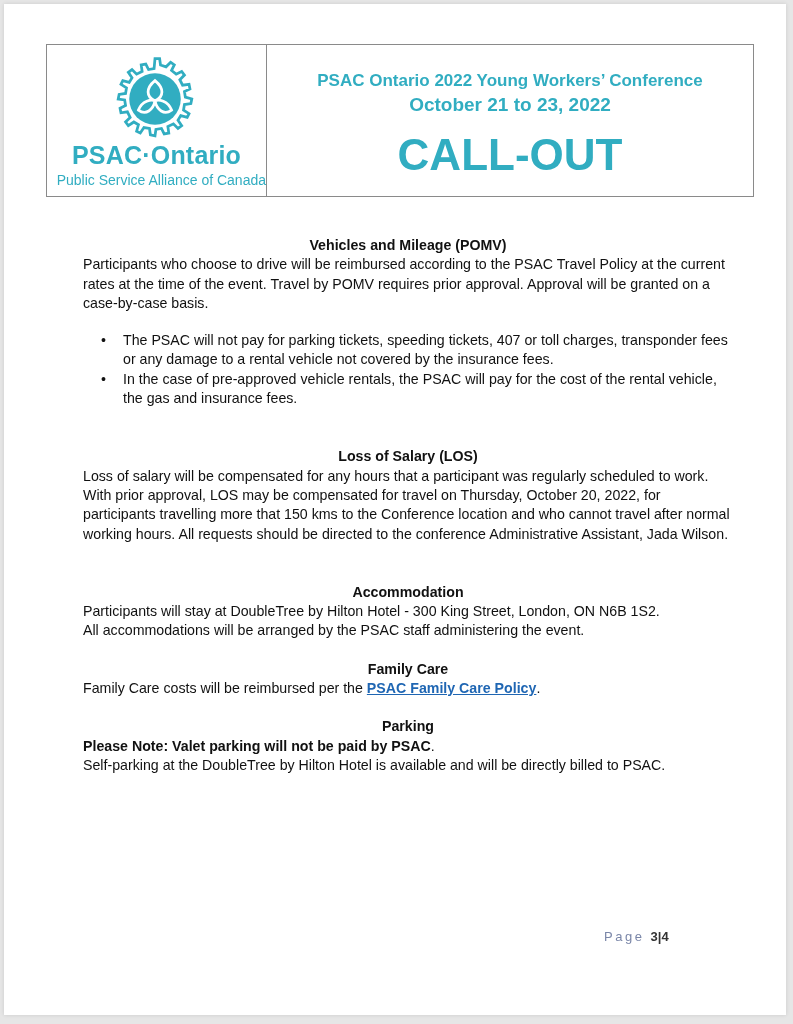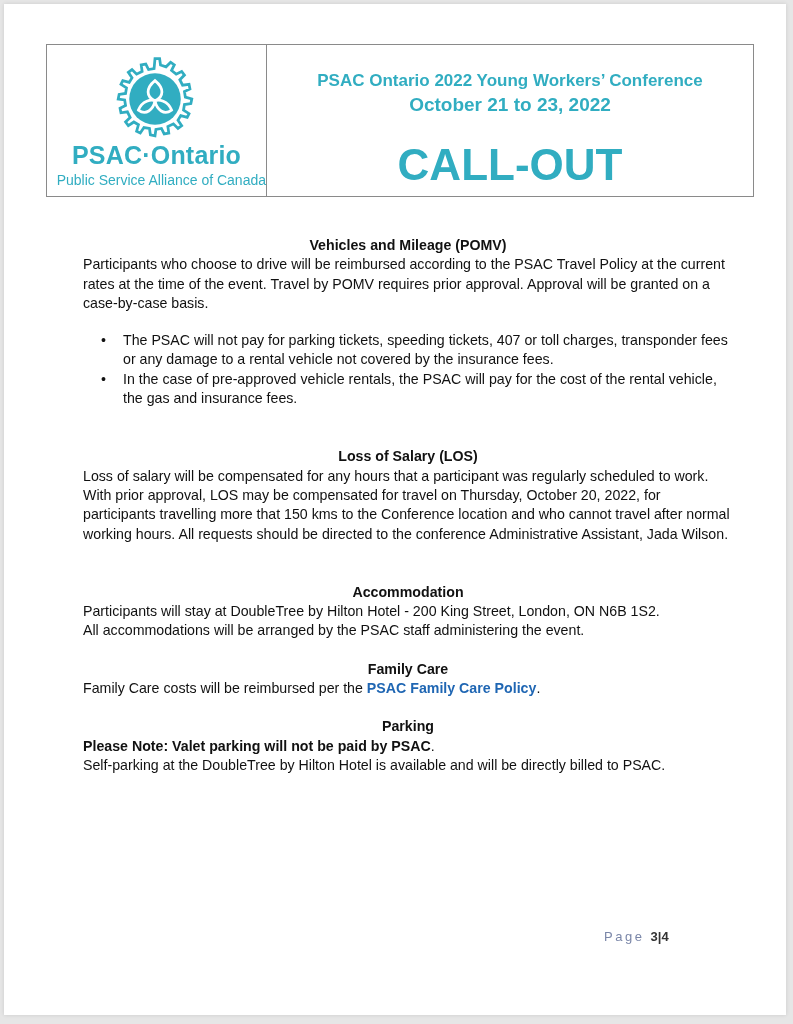--- a/index.html
+++ b/index.html
@@ -41,21 +41,21 @@
       font-size: 17px;
       line-height: 24px;
     }
     .conf-dates {
       font-size: 19px;
       line-height: 24px;
     }
     .callout {
       font-size: 44px;
       line-height: 52px;
-      margin-top: 22px;
+      margin-top: 12px;
     }
     .gear {
       position: absolute;
       left: 62px; top: 8px;
       width: 92px; height: 92px;
     }
     .logo-word {
       position: absolute;
       left: 0; width: 219px;
       top: 96px;
@@ -100,20 +100,21 @@
     }
     ul.bullets li .dot {
       position: absolute;
       left: -22px; top: 0;
     }
     .gap-lg { height: 39px; }
     .gap-md { height: 19px; }
     .link {
       color: #1f66b3;
       font-weight: bold;
+      text-decoration: underline;
       cursor: pointer;
     }
     .bold { font-weight: bold; }
     .footer {
       position: absolute;
       left: 600px; top: 925px;
       font-size: 13px;
       color: #7a86a8;
       letter-spacing: 2.5px;
     }
@@ -168,21 +169,21 @@
 
     <div class="section">
       <h3>Loss of Salary (LOS)</h3>
       <p>Loss of salary will be compensated for any hours that a participant was regularly scheduled to work. With prior approval, LOS may be compensated for travel on Thursday, October 20, 2022, for participants travelling more that 150 kms to the Conference location and who cannot travel after normal working hours. All requests should be directed to the conference Administrative Assistant, Jada Wilson.</p>
     </div>
 
     <div class="gap-lg"></div>
 
     <div class="section">
       <h3>Accommodation</h3>
-      <p>Participants will stay at DoubleTree by Hilton Hotel - 200 King Street, London, ON N6B 1S2.</p>
+      <p>Participants will stay at DoubleTree by Hilton Hotel - 300 King Street, London, ON N6B 1S2.</p>
       <p>All accommodations will be arranged by the PSAC staff administering the event.</p>
     </div>
 
     <div class="gap-md"></div>
 
     <div class="section">
       <h3>Family Care</h3>
       <p><span>Family Care costs will be reimbursed per the </span><a class="link">PSAC Family Care Policy</a><span>.</span></p>
     </div>
 

